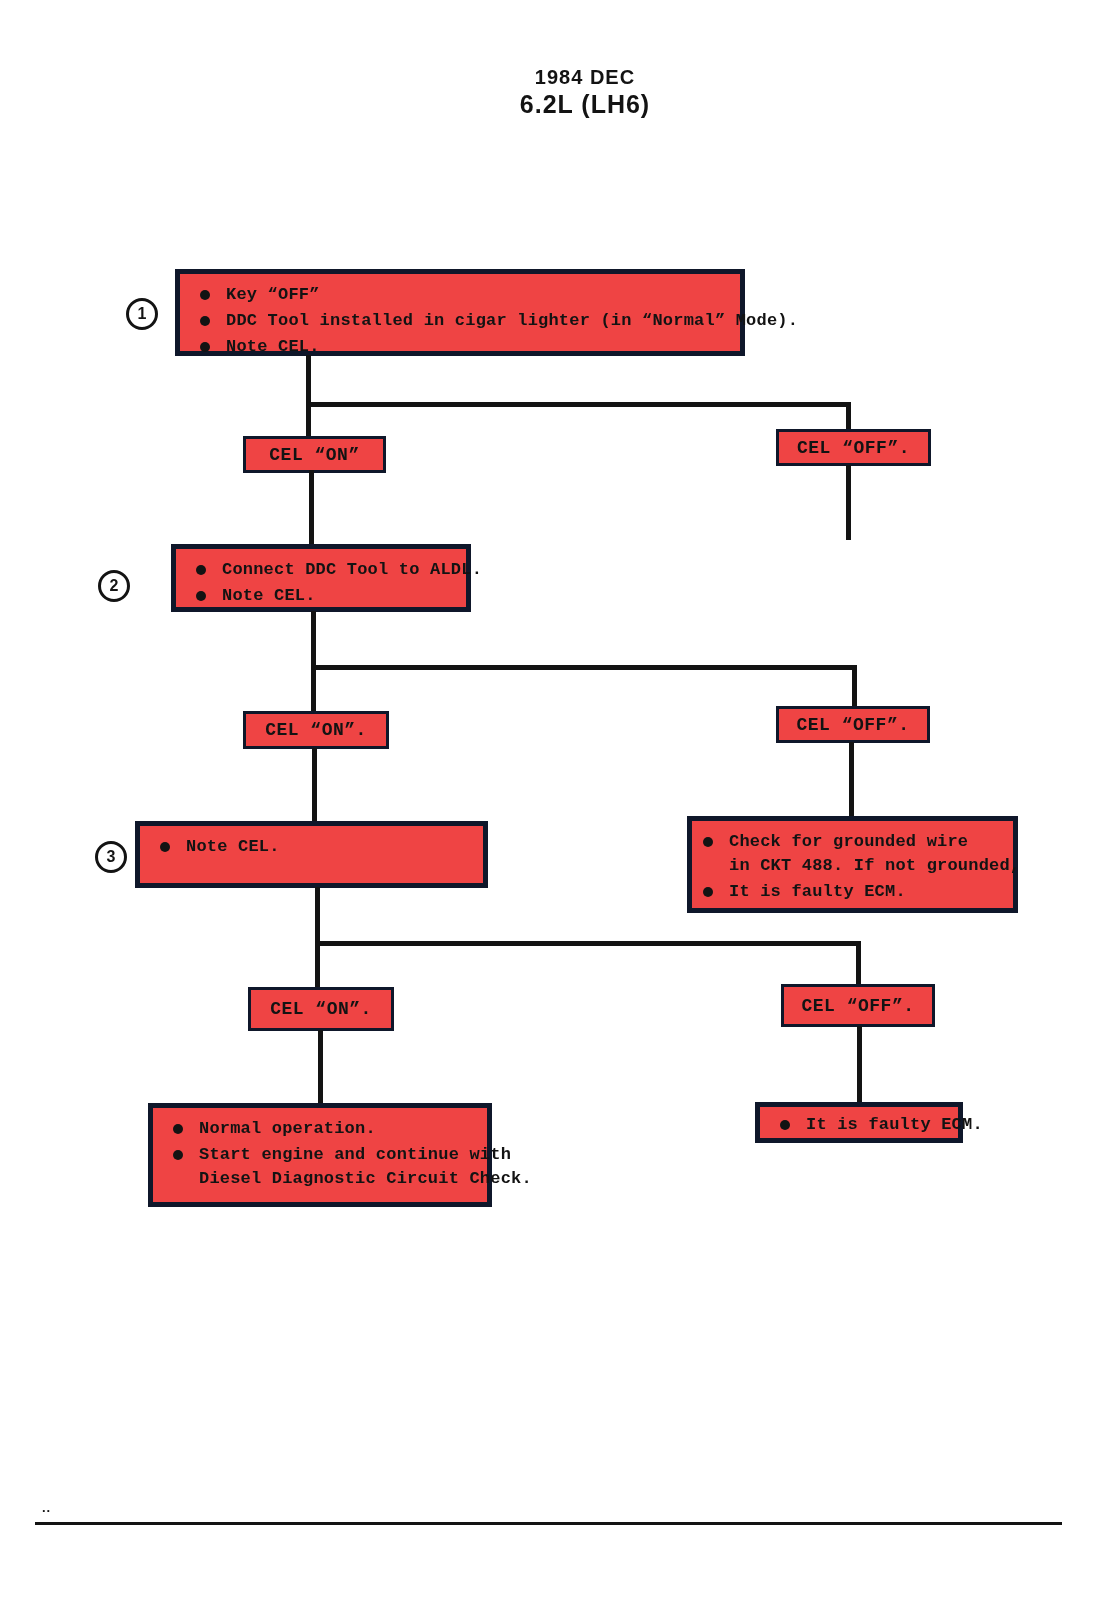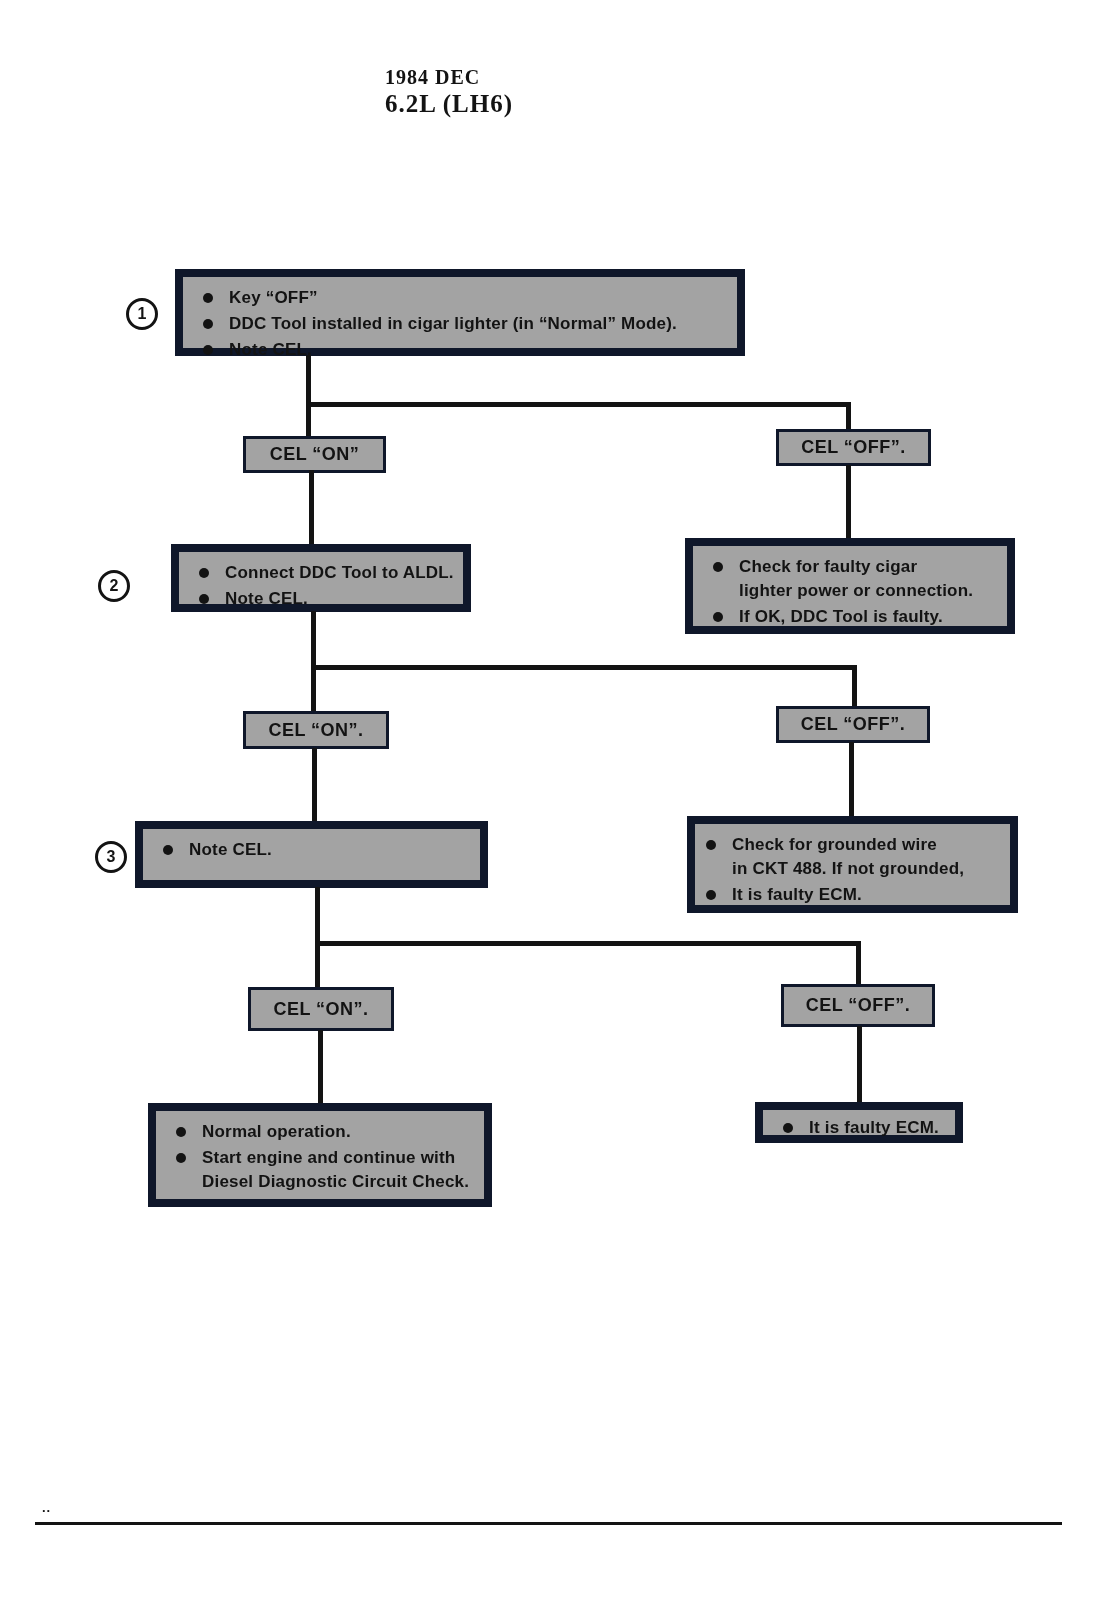--- a/index.html
+++ b/index.html
@@ -5,31 +5,32 @@
   html,body{margin:0;padding:0;background:#fff;}
   #page{
     position:relative;
     width:1093px;height:1602px;
     background:#ffffff;
     font-family:"Liberation Sans", sans-serif;
     color:#131313;
     overflow:hidden;
   }
   
-  .title-block{position:absolute;left:385px;top:64px;width:400px;font-weight:700;font-family:Liberation Serif, serif;}
+  .title-block{position:absolute;left:385px;top:64px;width:400px;text-align:center;font-weight:700;}
   .title-l1{font-size:20px;line-height:26px;letter-spacing:1px;}
   .title-l2{font-size:25px;line-height:28px;letter-spacing:1px;}
   .title-l3{font-size:25px;line-height:28px;letter-spacing:1px;}
 
   
   .box{
     position:absolute;
-    border:8px solid #0f172a;
-    background:#a3a3a3;
+    border:5px solid #0f172a;
+    background:#ef4444;
     box-sizing:border-box;
+    font-family:Liberation Mono, monospace;
   }
   .step{padding:7px 8px 4px 16px;}
   .brow{display:flex;align-items:flex-start;margin:2px 0;}
   .dot{
     flex:0 0 auto;
     width:10px;height:10px;border-radius:50%;
     background:#131313;
     margin:7px 16px 0 4px;
   }
   .btxt{font-size:17px;font-weight:700;line-height:24px;letter-spacing:0.2px;}
@@ -115,35 +116,20 @@
         </span>
     </div>
     <div class="brow">
       <span class="dot"></span>
       <span class="btxt">
           <span class="bline">Note CEL.</span>
         </span>
     </div>
   </div>
 
-  <div class="box step" style="left:685px;top:538px;width:330px;height:96px;">
-    <div class="brow">
-      <span class="dot"></span>
-      <span class="btxt">
-        <span class="bline">Check for faulty cigar</span>
-        <span class="bline">lighter power or connection.</span>
-      </span>
-    </div>
-    <div class="brow">
-      <span class="dot"></span>
-      <span class="btxt">
-          <span class="bline">If OK, DDC Tool is faulty.</span>
-        </span>
-    </div>
-  </div>
 
   <div class="cline" style="left:311px;top:611px;width:5px;height:102px;"></div>
   <div class="cline" style="left:311px;top:665px;width:546px;height:5px;"></div>
   <div class="cline" style="left:852px;top:665px;width:5px;height:43px;"></div>
 
   <div class="box cel" style="left:243px;top:711px;width:146px;height:38px;">
     <span>CEL “ON”.</span>
   </div>
   <div class="box cel" style="left:776px;top:706px;width:154px;height:37px;">
     <span>CEL “OFF”.</span>

